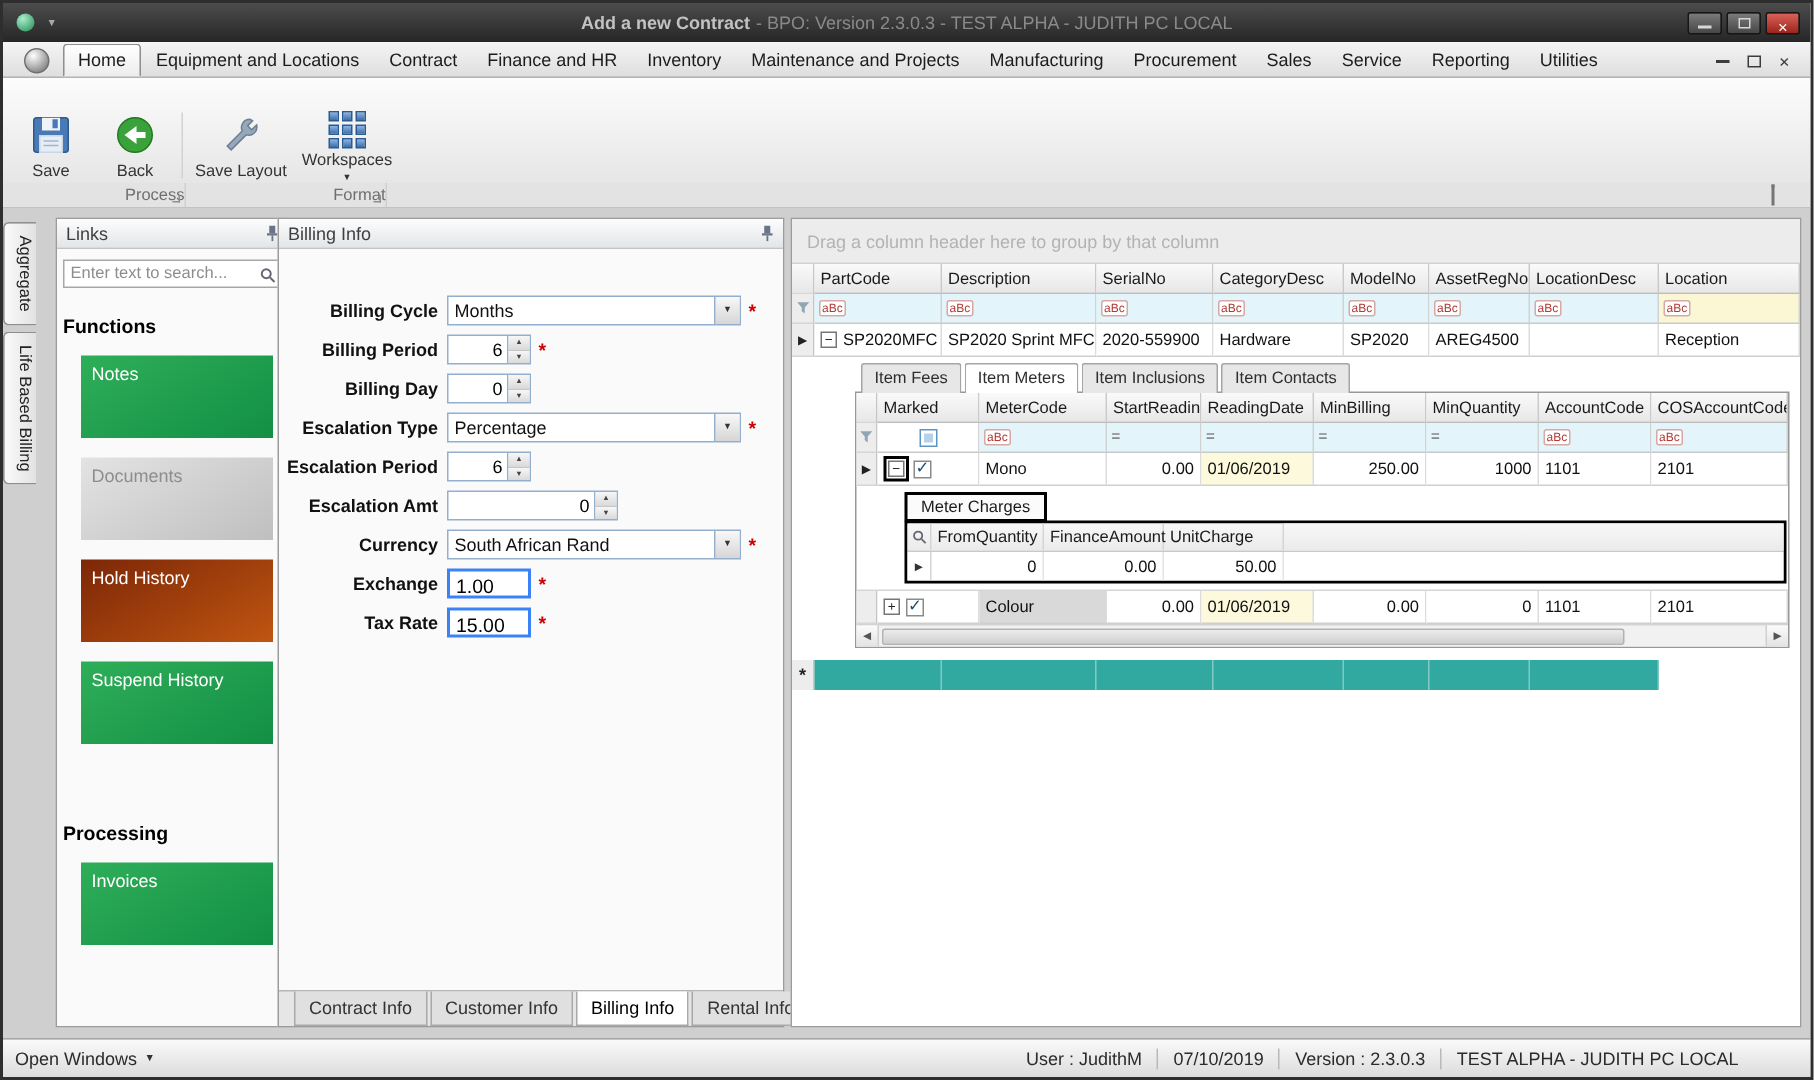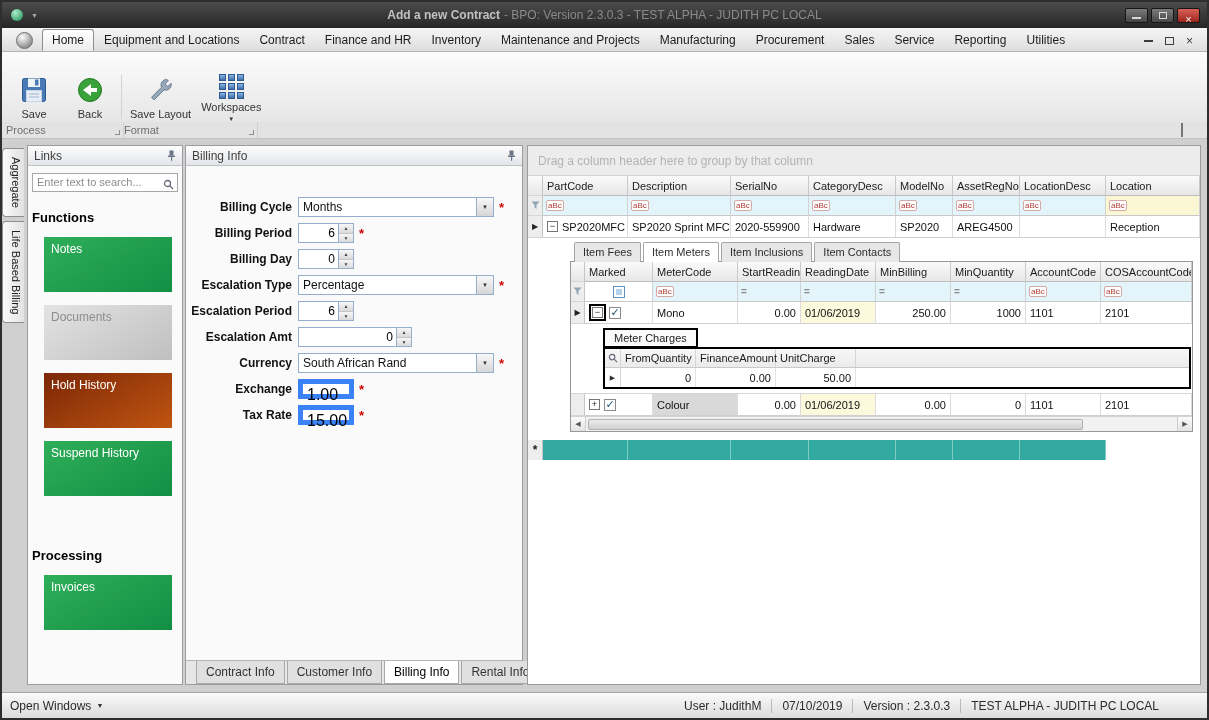--- a/index.html
+++ b/index.html
@@ -34,37 +34,37 @@
 
 
 .ribbon{height:70px;background:linear-gradient(#fcfcfc,#e6e6e6);display:flex;padding:20px 4px 0;flex:none;position:relative}
 .rbtn{min-width:56px;padding:2px 5px 0;display:flex;flex-direction:column;align-items:center;gap:2px;font-size:11px;color:#333;border-radius:3px}
 .rbtn .ric{height:32px;display:flex;align-items:center;justify-content:center}
 .vsep{width:1px;background:#d2d2d2;margin:3px 3px}
 .ws-grid{display:grid;grid-template-columns:repeat(3,7px);grid-auto-rows:7px;gap:2px}
 .ws-grid span{background:linear-gradient(#8ab6e6,#3f6fa8);border:1px solid #2d5a8e}
 .ws-caret{font-size:6px;color:#333;margin-top:1px}
 .ribbon-footer{height:17px;background:#e3e3e3;border-bottom:1px solid #c2c2c2;display:flex;font-size:11px;color:#6f6f6f;flex:none;position:relative;padding-left:4px}
-.rf-group{display:flex;align-items:center;justify-content:flex-start;position:relative;border-right:1px solid #d0d0d0}
+.rf-group{display:flex;align-items:center;justify-content:flex-end;position:relative;border-right:1px solid #d0d0d0}
 .rf-group .corner{position:absolute;right:3px;bottom:3px;width:5px;height:5px;border-right:1px solid #8f8f8f;border-bottom:1px solid #8f8f8f}
 .chev-btn{position:absolute;right:12px;top:3px;width:14px;height:11px;cursor:default}
 .chev{width:6px;height:6px;border-left:2px solid #767676;border-top:2px solid #767676;transform:rotate(45deg);margin:3px auto 0}
 
 
 .main{flex:1;position:relative;background:#cfcfcf}
 .vtabs{position:absolute;left:0;top:9px;width:22px;display:flex;flex-direction:column;gap:4px}
 .vtab{writing-mode:vertical-rl;font-size:11px;color:#222;background:linear-gradient(90deg,#fafafa,#e2e2e2);border:1px solid #8f8f8f;border-right:none;border-radius:4px 0 0 4px;padding:8px 2px;text-align:center}
 
 .panel{position:absolute;top:6px;height:540px;border:1px solid #9c9c9c;background:#fafafa;display:flex;flex-direction:column}
 .phead{height:20px;background:linear-gradient(#fdfdfd,#e2e5e9);border-bottom:1px solid #c3c3c3;display:flex;align-items:center;padding:0 6px;color:#3f3f3f;font-size:12px;flex:none}
 .phead .ptitle{flex:1}
 .pin{display:flex;align-items:center}
 
 
-.links-panel{left:25px;width:156px}
+.links-panel{left:35px;width:156px}
 .searchwrap{margin:6px 4px 0;position:relative}
 .searchwrap input{width:100%;height:19px;border:1px solid #a7a7a7;font-family:"Liberation Sans",sans-serif;font-size:11px;padding:0 18px 0 4px;color:#555}
 .searchwrap input::placeholder{color:#8d8d8d}
 .mag{position:absolute;right:4px;top:4px}
 .lheading{font-size:13px;font-weight:bold;color:#000;margin:18px 0 0 4px}
 .lbtn{width:128px;height:55px;margin:13px 0 0 16px;color:#fff;font-size:12px;padding:5px 7px;cursor:default}
 .lbtn.first{margin-top:12px}
 .lbtn.green{background:linear-gradient(150deg,var(--green_light),var(--green_dark))}
 .lbtn.silver{background:linear-gradient(150deg,var(--silver_light),var(--silver_dark));color:#8d8d8d}
 .lbtn.firebrick{background:linear-gradient(150deg,var(--red_dark),var(--red_light))}
@@ -77,21 +77,21 @@
 .flabel{width:112px;text-align:right;font-weight:bold;font-size:12px;color:#111;padding-right:6px;flex:none}
 .dd{width:196px;height:20px;border:1px solid #94aece;background:#fff;display:flex;align-items:stretch}
 .dd .val{flex:1;font-size:12px;color:#111;padding:2px 4px;overflow:hidden;white-space:nowrap}
 .ddbtn{width:17px;border-left:1px solid #94aece;background:linear-gradient(#f8f8f8,#d6d6d6);display:flex;align-items:center;justify-content:center;font-size:6px;color:#333}
 .spin{width:56px;height:20px;border:1px solid #94aece;background:#fff;display:flex}
 .spin.wide{width:114px}
 .spin .val{flex:1;font-size:12px;text-align:right;padding:2px 3px}
 .arrows{width:15px;border-left:1px solid #94aece;display:flex;flex-direction:column;flex:none}
 .arrows span{flex:1;background:linear-gradient(#f7f7f7,#dadada);font-size:5px;line-height:8px;text-align:center;color:#444}
 .arrows span:first-child{border-bottom:1px solid #c6c6c6}
-.tinput{width:56px;height:20px;border:5px solid #3b82f6;background:#fff;font-size:16px;padding:2px 4px}
+.tinput{width:56px;height:20px;border:2px solid #3b82f6;background:#fff;font-size:13px;padding:2px 4px}
 .req{color:var(--required_red);font-weight:bold;margin-left:5px;font-size:13px}
 .btabs{margin-top:auto;height:24px;background:#e6e6e6;border-top:1px solid #b5b5b5;display:flex;align-items:stretch;padding-left:10px;font-size:12px}
 .btab{padding:4px 9px;border:1px solid #a9a9a9;border-top:none;background:#e0e0e0;color:#333;margin-right:2px;white-space:nowrap}
 .btab.active{background:#fff;color:#000}
 
 
 .grid-panel{left:525px;right:6px;background:#fff}
 .group-hint{height:30px;background:#ececec;border-bottom:1px solid #d2d2d2;color:#b3b3b3;font-size:12px;display:flex;align-items:center;padding-left:10px;flex:none}
 .grow{display:flex}
 .ind{width:15px;flex:none;background:#ededed;border-right:1px solid #c6c6c6;border-bottom:1px solid #d6d6d6;display:flex;align-items:center;justify-content:center;color:#222;font-size:8px}

